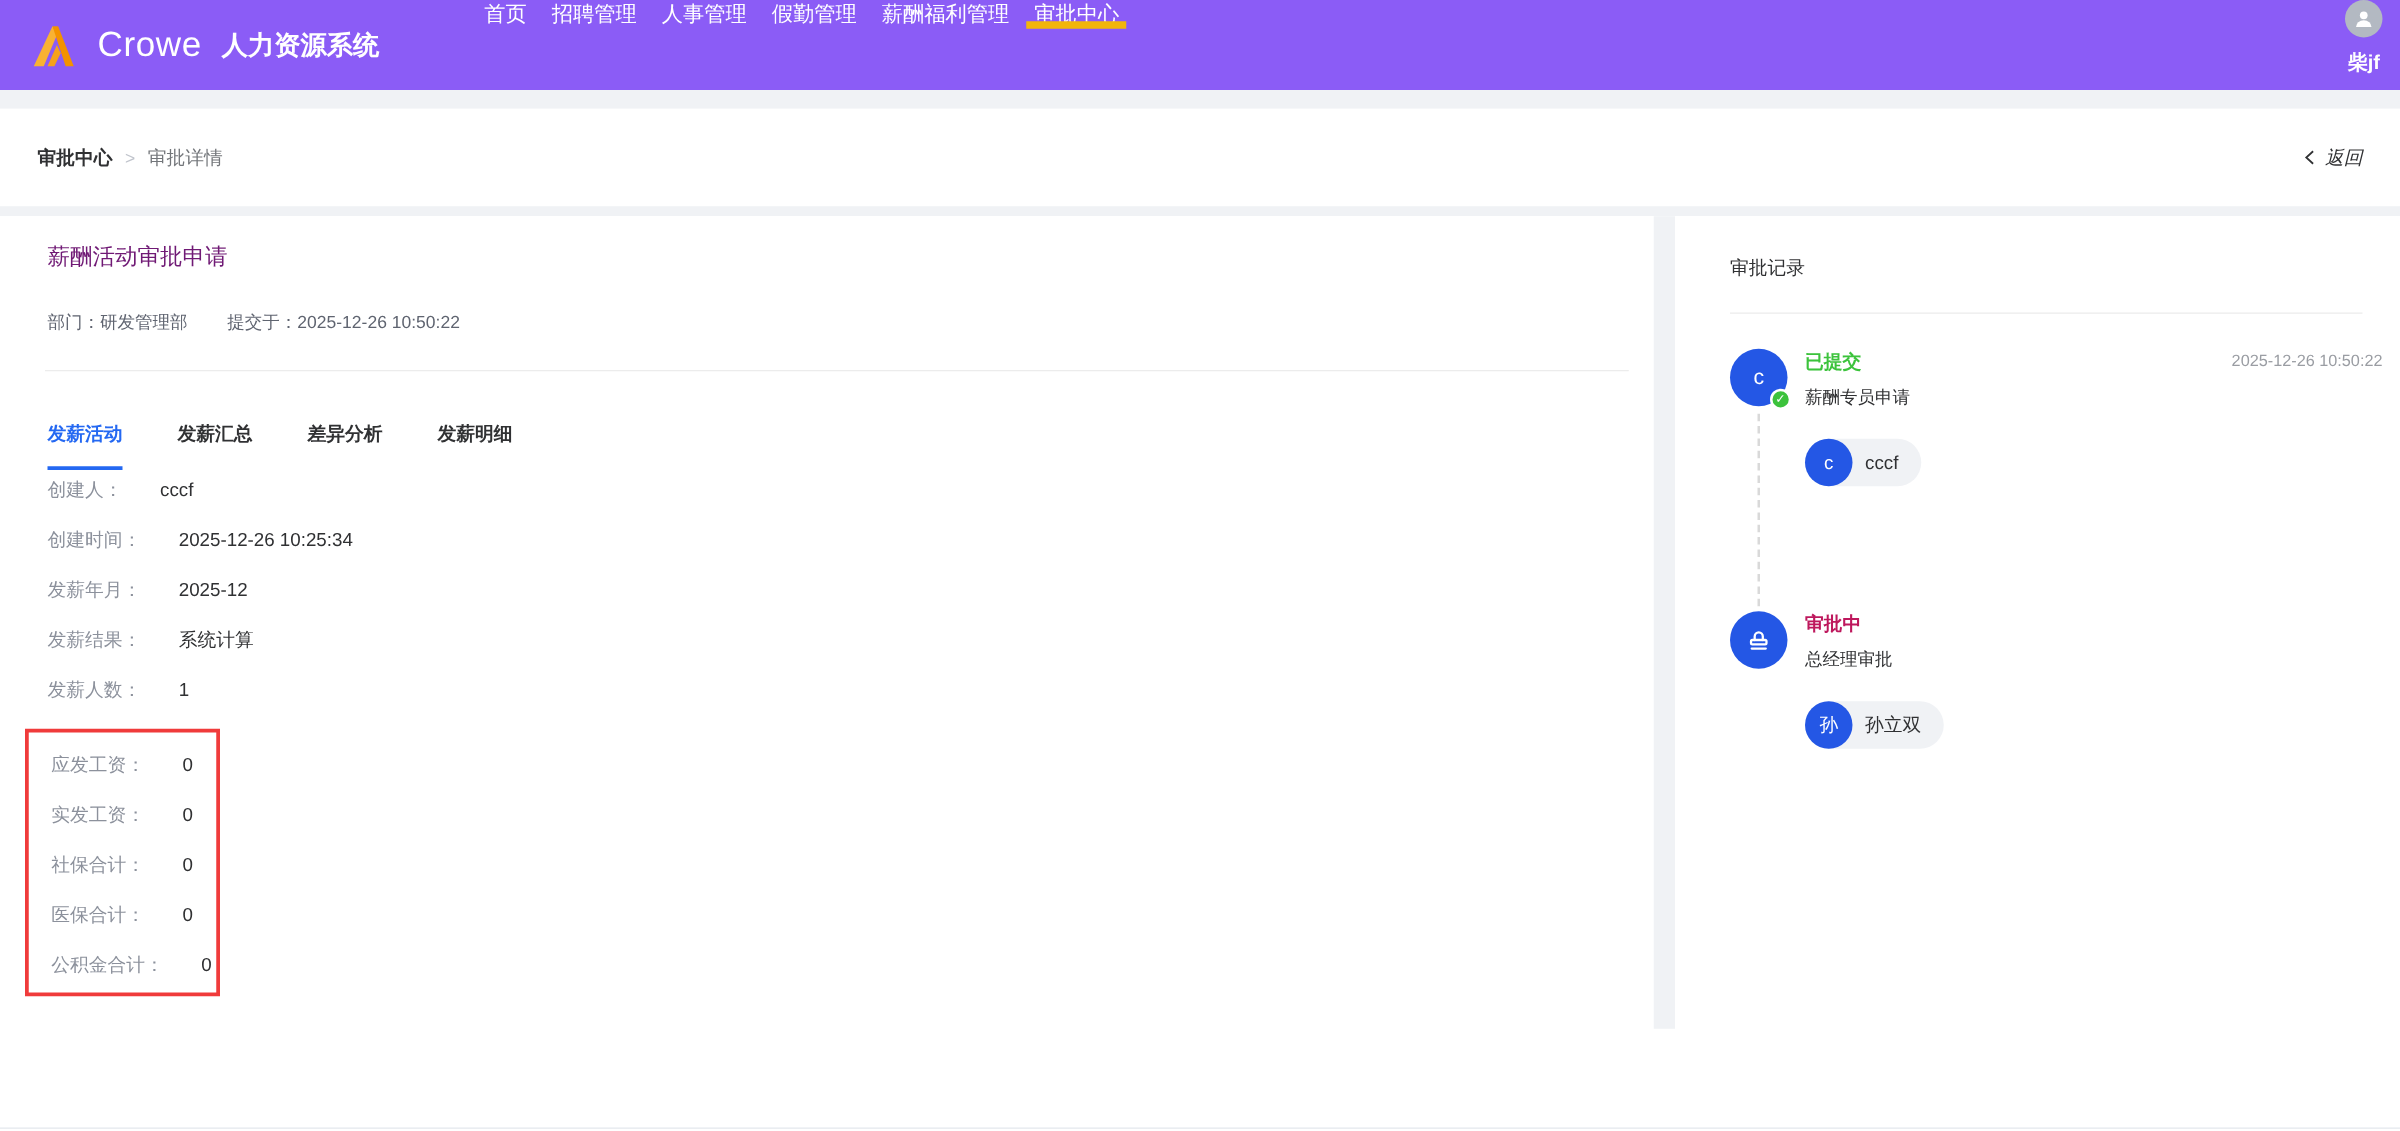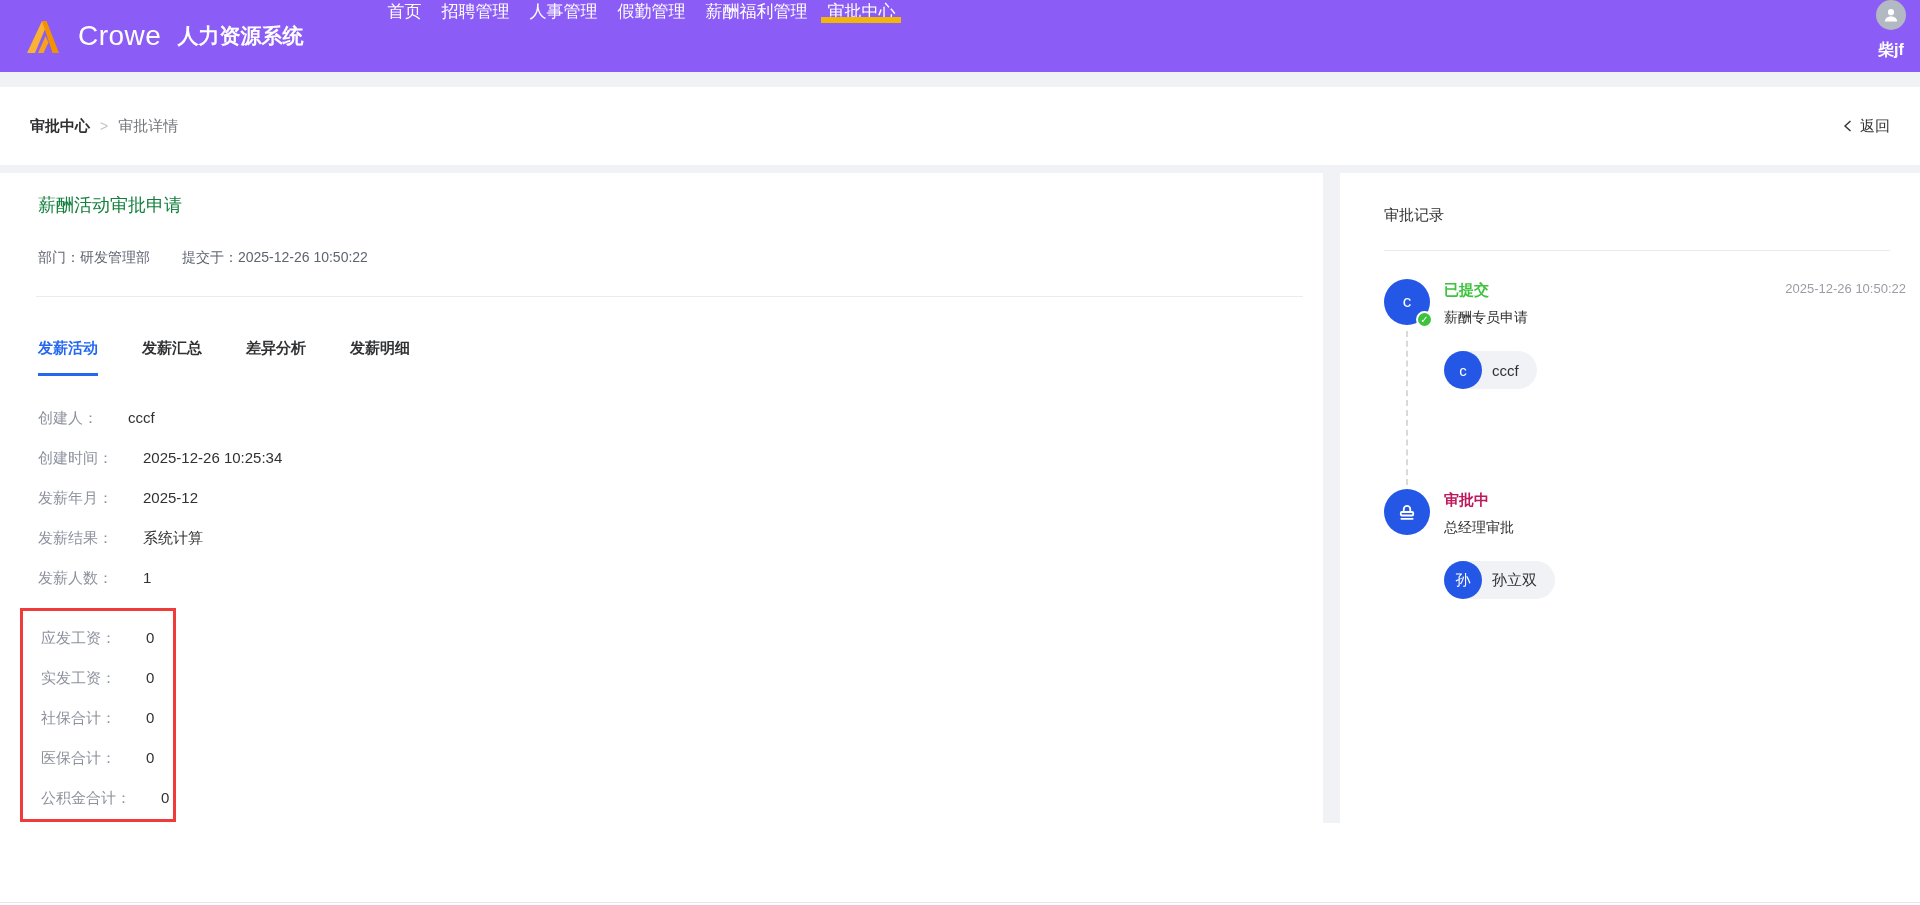--- a/index.html
+++ b/index.html
@@ -30,40 +30,40 @@
   .gap-2 { height:8px; }
 
   
   .crumb-bar { height:78px; background:#ffffff; display:flex; align-items:center;
     padding:0 30px 0 30px; }
   .crumb { display:flex; align-items:center; gap:10px; font-size:15px; }
   .crumb-current { font-weight:700; color:#303133; cursor:pointer; }
   .crumb-sep { color:#c0c4cc; font-size:14px; }
   .crumb-page { color:#73767a; }
   .back-btn { margin-left:auto; display:flex; align-items:center; gap:6px;
-    color:#303133; font-size:15px; cursor:pointer; }
+    color:#303133; font-size:15px; cursor:pointer;font-style:italic; }
 
   
   .content { height:650px; display:flex; background:#ffffff; padding:0 2px 0 8px; }
   .card { background:#ffffff; }
   .card-left { width:1315px; padding-top:20px; }
   .card-gap { width:17px; background:#f0f2f5; }
   .card-right { flex:1; padding:32px 12px 0 44px; }
 
   
-  .detail-title { margin:0 30px; font-size:18px; font-weight:500; color:#15803d; line-height:24px; }
+  .detail-title { margin:0 30px; font-size:18px; font-weight:500; color:#701a75; line-height:24px; }
   .detail-meta { margin:30px 30px 0; font-size:14px; color:#5f6470; line-height:20px; }
   .detail-meta .meta-item { margin-right:28px; }
   .detail-meta .meta-value { color:#5f6470; }
   .detail-divider { height:1px; background:#ececec; margin:29px 20px 0 28px; }
   .tabs { display:flex; gap:44px; margin:42px 30px 0; }
   .tab { font-size:15px; color:#303133; padding-bottom:16px; cursor:pointer;
     border-bottom:3px solid transparent; line-height:18px;font-weight:bold; }
   .tab.active { color:#2468f2; border-bottom-color:#2468f2; }
-  .fields { margin-top:32px; padding-left:30px; font-size:15px; }
+  .fields { margin-top:7px; padding-left:30px; font-size:15px; }
   .field-row { line-height:20px; margin-bottom:20px; white-space:nowrap; }
   .field-row:last-child { margin-bottom:0; }
   .f-label { color:#8c919c; }
   .f-value { color:#303133; margin-left:30px; }
   .red-box { margin:4px 0 0 -18px; width:156px; border:3px solid #f03b3b;
     padding:17px 0 11px 18px; }
   .red-box .field-row:last-child { margin-bottom:0; }
 
   
   .panel-title { font-size:15px; color:#303133; line-height:20px; }

